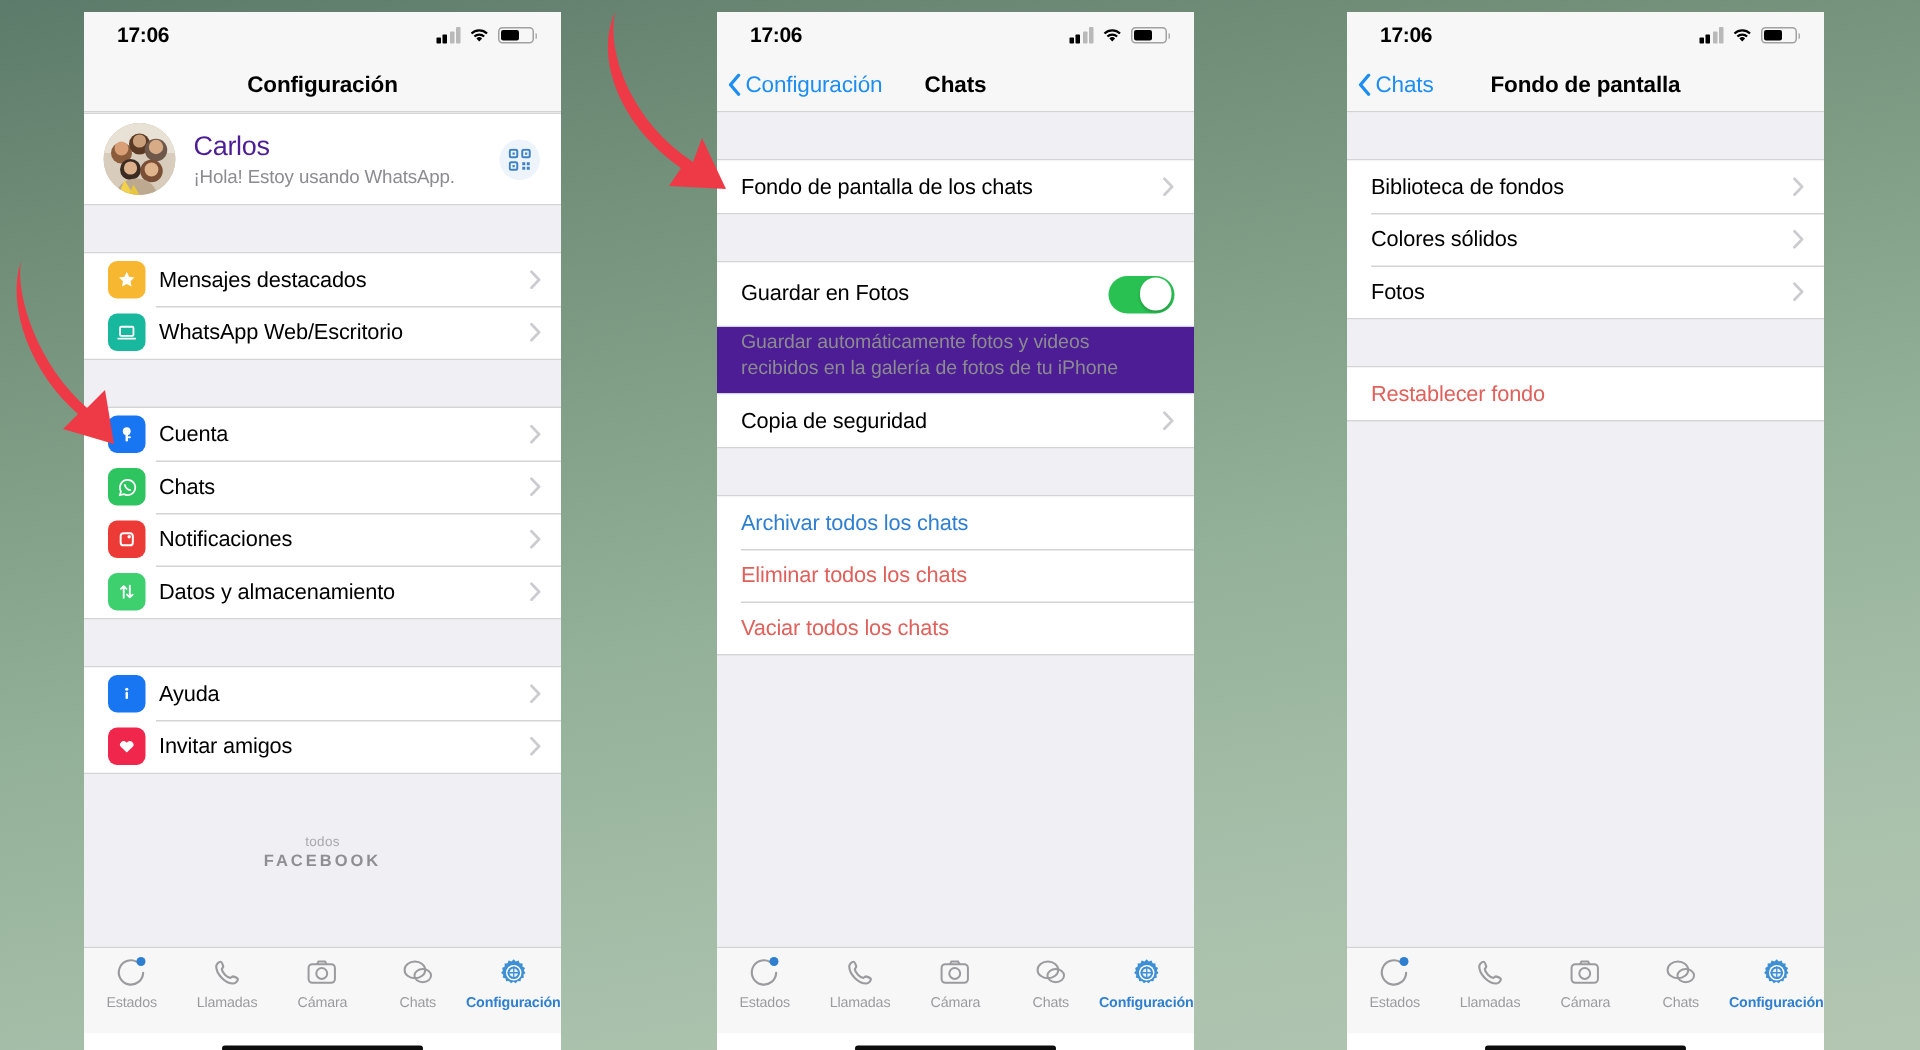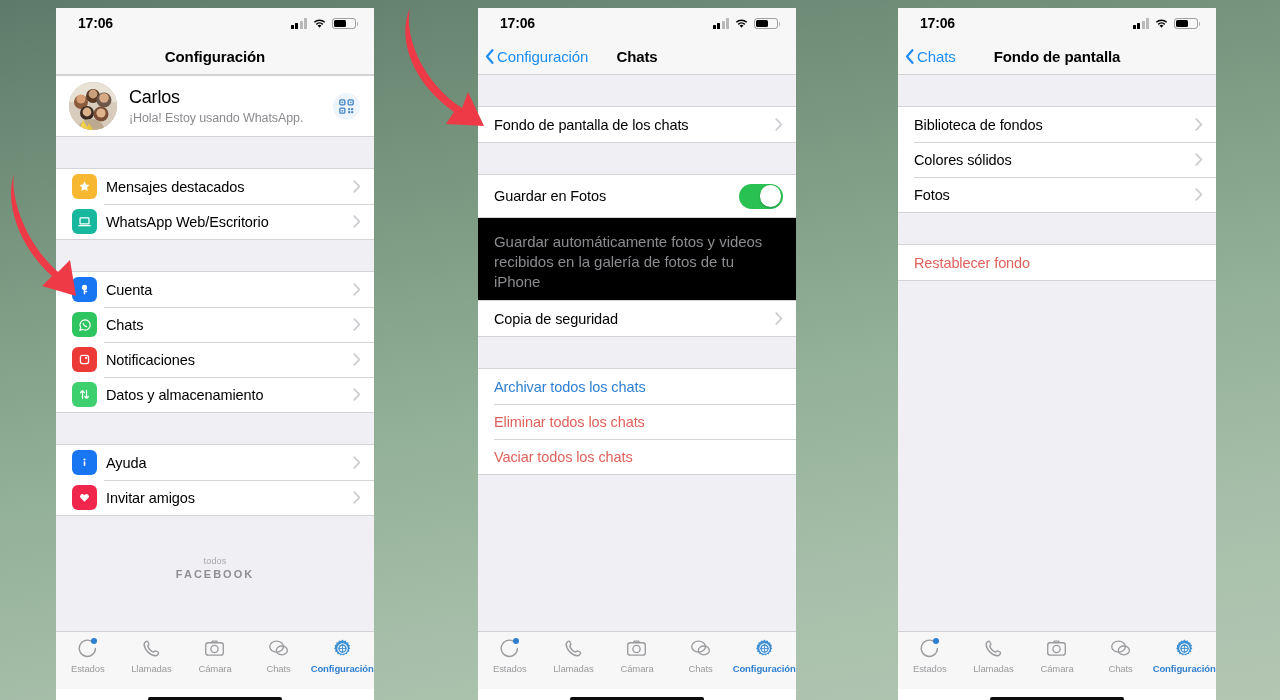--- a/index.html
+++ b/index.html
@@ -168,21 +168,21 @@
     border-bottom: 0.5px solid #d4d4d6;
   }
   .avatar {
     width: 48px; height: 48px; border-radius: 50%;
     flex: 0 0 auto; margin-right: 12px;
     overflow: hidden; position: relative;
     background: #c9b9a4;
   }
   .profile-texts { flex: 1 1 auto; min-width: 0; }
   .profile-name {
-    font-size: 18px; color: #000000; letter-spacing: -0.2px; line-height: 1.15;
+    font-size: 18px; color: #4c1d95; letter-spacing: -0.2px; line-height: 1.15;
   }
   .profile-status {
     font-size: 12.5px; color: #8b8b90; margin-top: 3px; letter-spacing: -0.1px;
     white-space: nowrap; overflow: hidden; text-overflow: ellipsis;
   }
   .qr-btn {
     width: 27px; height: 27px; border-radius: 50%;
     background: #eef4fb;
     display: flex; align-items: center; justify-content: center;
     flex: 0 0 auto;
@@ -207,23 +207,23 @@
   }
   .toggle i {
     position: absolute; top: 1.6px; right: 1.6px;
     width: 21.5px; height: 21.5px; border-radius: 50%;
     background: #fff;
     box-shadow: 0 1px 2px rgba(0,0,0,.25);
     display: block;
   }
 
   .hint {
-    background: #000000;
-    padding: 14px 16px 9px 16px;
-    font-size: 15px;
+    background: #4c1d95;
+    padding: 1px 16px 9px 16px;
+    font-size: 13px;
     line-height: 1.32;
     color: #8b8b90;
     letter-spacing: -0.05px;
   }
 
   
   .tabbar {
     flex: 0 0 auto;
     height: 58px;
     background: #f7f7f7;

